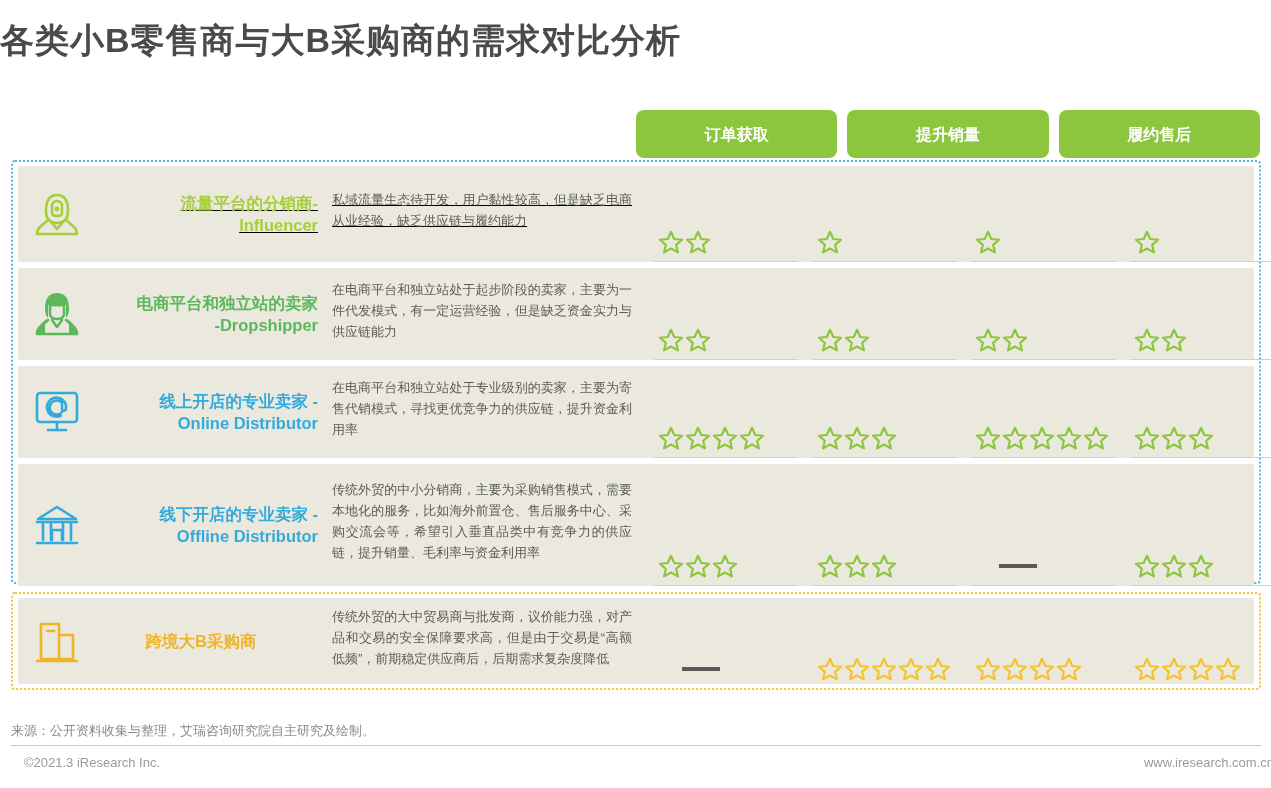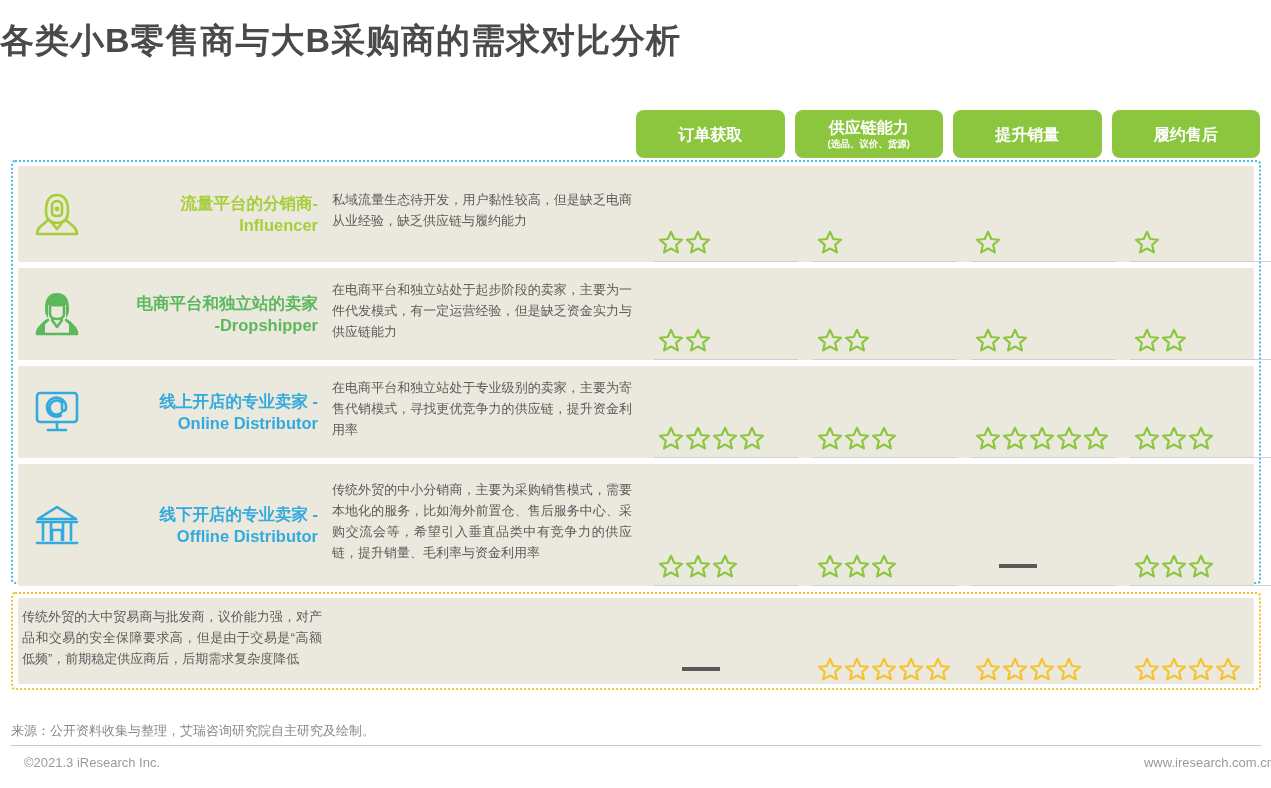--- a/index.html
+++ b/index.html
@@ -48,21 +48,21 @@
   }
 
   .row {
     display: flex; align-items: stretch;
     background: #ebe9de;
     border-radius: 2px;
     margin-bottom: 6px;
     position: relative;
   }
   .row:last-child { margin-bottom: 0; }
-  .row.r1 { height: 96px; }
+  .row.r1 { height: 96px; text-decoration: underline; }
   .row.r2 { height: 92px; }
   .row.r3 { height: 92px; }
   .row.r4 { height: 122px; }
   .row.r5 { height: 86px; }
 
   
   .label-cell {
     width: 310px; flex: 0 0 310px;
     display: flex; align-items: center; padding-left: 12px;
   }
@@ -130,24 +130,20 @@
 
 <div class="page">
 
   <div class="title-wrap">
     <div class="title">各类小B零售商与大B采购商的需求对比分析</div>
   </div>
 
   <div class="header-row" id="header-row">
       <div class="col-chip">
         <div class="chip-main">订单获取</div>
-      </div>
-      <div class="col-chip">
-        <div class="chip-main">供应链能力</div>
-        <div class="chip-sub">(选品、议价、货源)</div>
       </div>
       <div class="col-chip">
         <div class="chip-main">提升销量</div>
       </div>
       <div class="col-chip">
         <div class="chip-main">履约售后</div>
       </div>
     </div>
 
   <div class="block-small" id="block-small">
@@ -407,20 +403,31 @@
                 <path d="M12 2.6 L15 9.2 L22.2 9.9 L16.8 14.7 L18.4 21.6 L12 18 L5.6 21.6 L7.2 14.7 L1.8 9.9 L9 9.2 Z" fill="none" stroke="#8cc63e" stroke-width="2" stroke-linejoin="round"></path>
               </svg>
             </div>
             <div class="rate-underline"></div>
           </div>
         </div>
       </div>
     </div>
   <div class="block-big" id="block-big">
       <div class="row r5">
+        <div class="label-cell">
+          <div class="icon-box">
+            <svg width="48" height="48" viewBox="0 0 48 48">
+              <path fill="none" stroke="#f0b429" stroke-width="2.6" stroke-linecap="round" stroke-linejoin="round" d="M8 7 L26 7 L26 42 L8 42 Z"></path>
+              <path fill="none" stroke="#f0b429" stroke-width="2.6" stroke-linecap="round" stroke-linejoin="round" d="M26 18 L40 18 L40 42 L26 42"></path>
+              <path fill="none" stroke="#f0b429" stroke-width="2.6" stroke-linecap="round" stroke-linejoin="round" d="M14 14 L21 14"></path>
+              <path fill="none" stroke="#f0b429" stroke-width="2.6" stroke-linecap="round" stroke-linejoin="round" d="M4 44 L44 44"></path>
+            </svg>
+          </div>
+          <div class="label-text gold center-align">跨境大B采购商</div>
+        </div>
         <div class="desc-cell">传统外贸的大中贸易商与批发商，议价能力强，对产品和交易的安全保障要求高，但是由于交易是“高额低频”，前期稳定供应商后，后期需求复杂度降低</div>
         <div class="rating-strip" style="top: 0px; height: 100%;">
           <div class="rate-cell">
             <div class="stars">
               <span class="dash"></span>
             </div>
           </div>
           <div class="rate-cell">
             <div class="stars">
               <svg class="star" viewBox="0 0 24 24">

